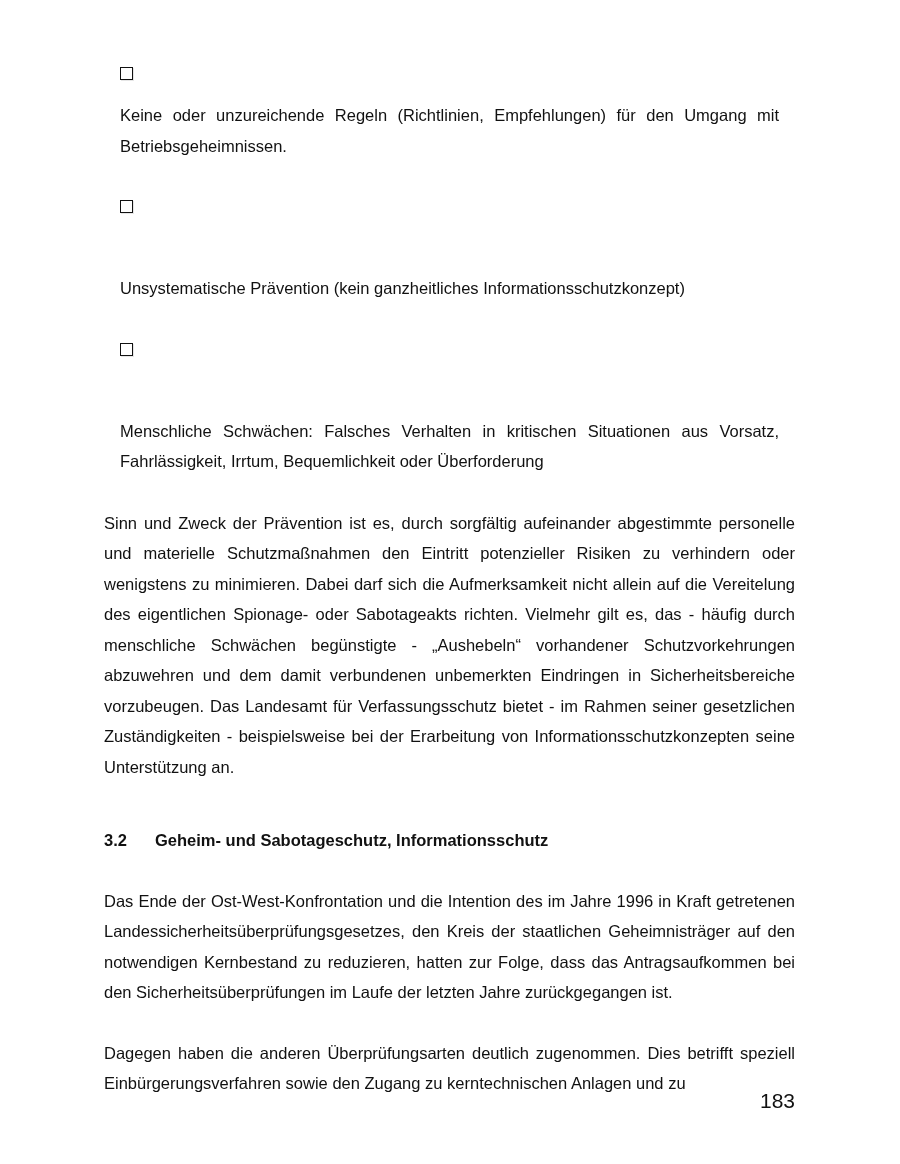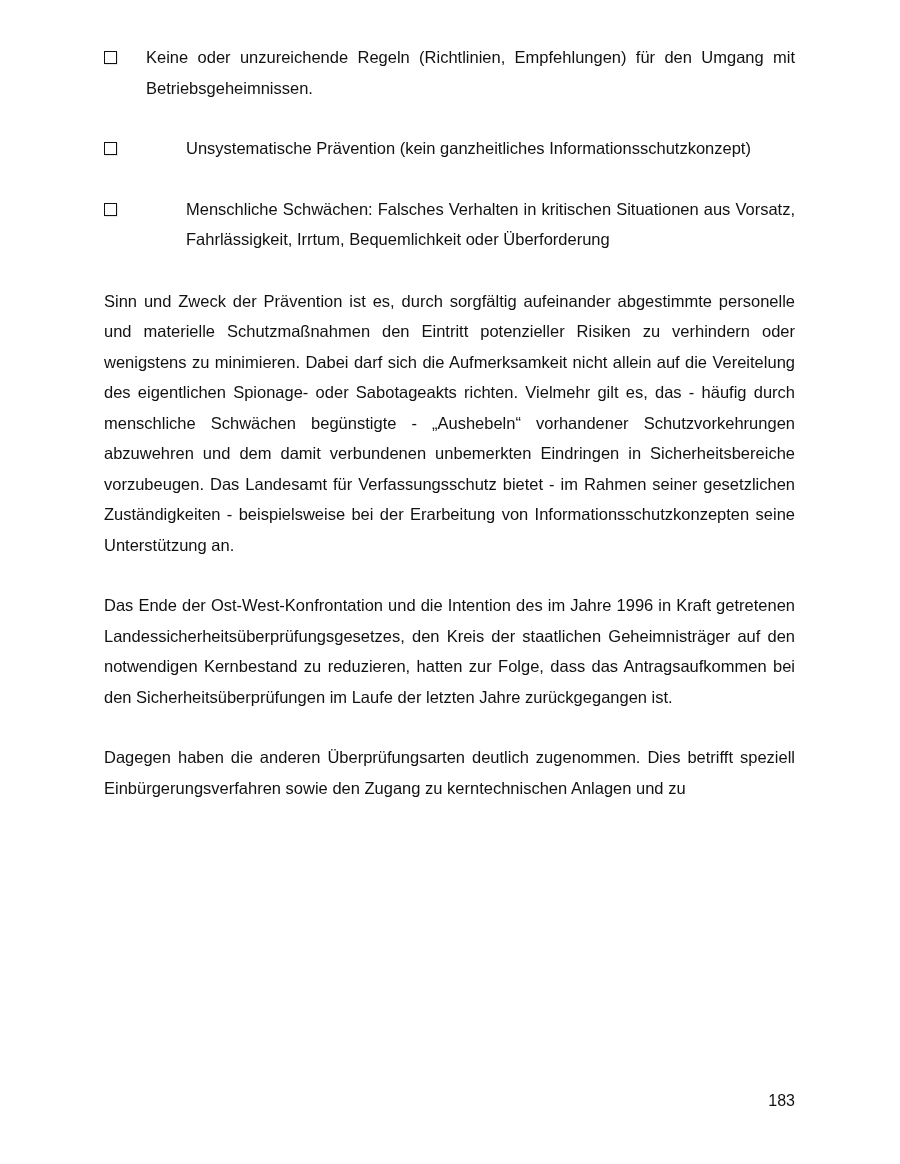--- a/index.html
+++ b/index.html
@@ -23,21 +23,22 @@
 
   
   ul.bullets {
     list-style: none;
     margin: 0;
     padding: 0;
   }
   ul.bullets li {
     display: flex;
     align-items: flex-start;
-    margin: 0;
+    margin: 16px;
+    flex-direction: column;
   }
   ul.bullets li + li {
     margin-top: 30px;
     gap: 40px;
   }
   .marker-col {
     flex: 0 0 42px;
     display: flex;
     justify-content: flex-start;
   }
@@ -82,21 +83,21 @@
   }
   .heading .htitle {
     flex: 1 1 auto;
   }
 
   
   .pagenum {
     position: absolute;
     right: 105px;
     bottom: 48px;
-    font-size: 16px;
+    font-size: 21px;
     color: #111111;
   }
 </style>
 </head>
 <body>
 
 <div class="page">
 
   <ul class="bullets">
     <li>
@@ -114,20 +115,24 @@
     <li>
       <span class="marker-col">
           <span class="sq"></span>
         </span>
       <span class="bullet-text">Menschliche Schwächen: Falsches Verhalten in kritischen Situationen aus Vorsatz, Fahrlässigkeit, Irrtum, Bequemlichkeit oder Überforderung</span>
     </li>
   </ul>
 
   <p class="para first-after-list">Sinn und Zweck der Prävention ist es, durch sorgfältig aufeinander abgestimmte personelle und materielle Schutzmaßnahmen den Eintritt potenzieller Risiken zu verhindern oder wenigstens zu minimieren. Dabei darf sich die Aufmerksamkeit nicht allein auf die Vereitelung des eigentlichen Spionage- oder Sabotageakts richten. Vielmehr gilt es, das - häufig durch menschliche Schwächen begünstigte - „Aushebeln“ vorhandener Schutzvorkehrungen abzuwehren und dem damit verbundenen unbemerkten Eindringen in Sicherheitsbereiche vorzubeugen. Das Landesamt für Verfassungsschutz bietet - im Rahmen seiner gesetzlichen Zuständigkeiten - beispielsweise bei der Erarbeitung von Informationsschutzkonzepten seine Unterstützung an.</p>
 
+  <div class="heading">
+    <span class="hnum">3.2</span>
+    <span class="htitle">Geheim- und Sabotageschutz, Informationsschutz</span>
+  </div>
 
 
 
   <p class="para">Das Ende der Ost-West-Konfrontation und die Intention des im Jahre 1996 in Kraft getretenen Landessicherheitsüberprüfungsgesetzes, den Kreis der staatlichen Geheimnisträger auf den notwendigen Kernbestand zu reduzieren, hatten zur Folge, dass das Antragsaufkommen bei den Sicherheitsüberprüfungen im Laufe der letzten Jahre zurückgegangen ist.</p>
 
   <p class="para">Dagegen haben die anderen Überprüfungsarten deutlich zugenommen. Dies betrifft speziell Einbürgerungsverfahren sowie den Zugang zu kerntechnischen Anlagen und zu</p>
 
   <div class="pagenum">183</div>
 
 </div>

